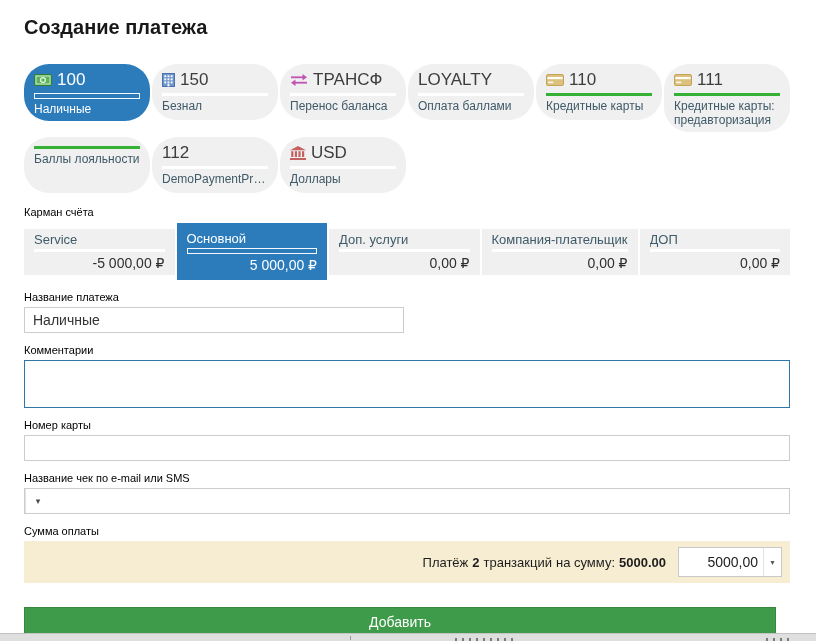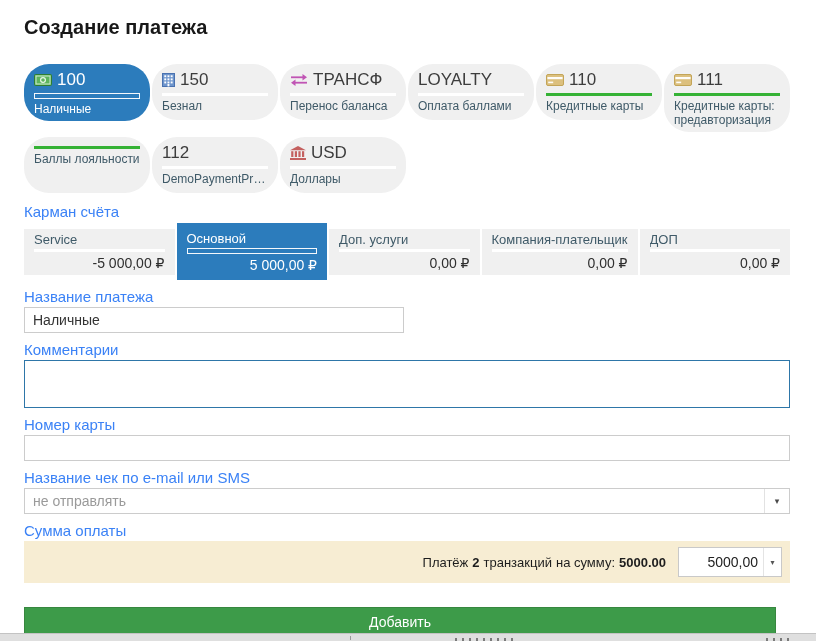--- a/index.html
+++ b/index.html
@@ -19,21 +19,21 @@
   .pt-code{font-size:17px;color:#3d3d3d;white-space:nowrap;}
   .ptile.sel .pt-code{color:#fff;}
   .ticon{display:inline-flex;align-items:center;}
   .pt-bar{height:3px;background:rgba(255,255,255,.95);margin:3px 0;}
   .pt-bar.green{background:#35b235;}
   .ptile.sel .pt-bar{height:4px;background:transparent;border:1px solid rgba(255,255,255,.95);}
   .pt-cap{font-size:12px;line-height:14px;color:#3f5a68;overflow:hidden;text-overflow:ellipsis;}
   .ptile.sel .pt-cap{color:#fff;}
 
   
-  .section-label{font-size:15px;color:#3b82f6;margin:10px 0 3px;line-height:14px;}
+  .section-label{font-size:11px;color:#000000;margin:10px 0 3px;line-height:14px;}
   .section-label.first{margin-top:12px;margin-bottom:4px;}
 
   
   .pocket-grid{display:grid;grid-template-columns:repeat(5,1fr);gap:2px;width:766px;align-items:center;}
   .pocket{background:#f0f0f0;box-sizing:border-box;padding:3px 10px 4px;cursor:pointer;}
   .pocket.sel{background:#2c7cbc;padding:8px 10px 7px;}
   .pk-name{font-size:13px;line-height:15px;color:#3f5a68;white-space:nowrap;overflow:hidden;}
   .pocket.sel .pk-name{color:#fff;}
   .pk-bar{height:3px;background:rgba(255,255,255,.95);margin:2px 0 3px;}
   .pocket.sel .pk-bar{height:4px;background:transparent;border:1px solid rgba(255,255,255,.95);}
@@ -241,21 +241,20 @@
   <input class="text-input w-name" value="Наличные" style="">
 
   <div class="section-label">Комментарии</div>
   <textarea class="comments" style=""></textarea>
 
   <div class="section-label">Номер карты</div>
   <input class="text-input w-full" value="" style="">
 
   <div class="section-label">Название чек по e-mail или SMS</div>
   <div class="select">
-    <div class="select-value">не отправлять</div>
     <div class="select-arrow">▾</div>
   </div>
 
   <div class="section-label">Сумма оплаты</div>
   <div class="sum-bar">
     <div class="sum-text"><span>Платёж</span><span class="b">2</span><span>транзакций</span><span>на сумму:</span><span class="b">5000.00</span></div>
     <div class="sum-input-wrap">
       <input class="sum-input" value="5000,00" style="">
       <div class="sum-arrow">▾</div>
     </div>

